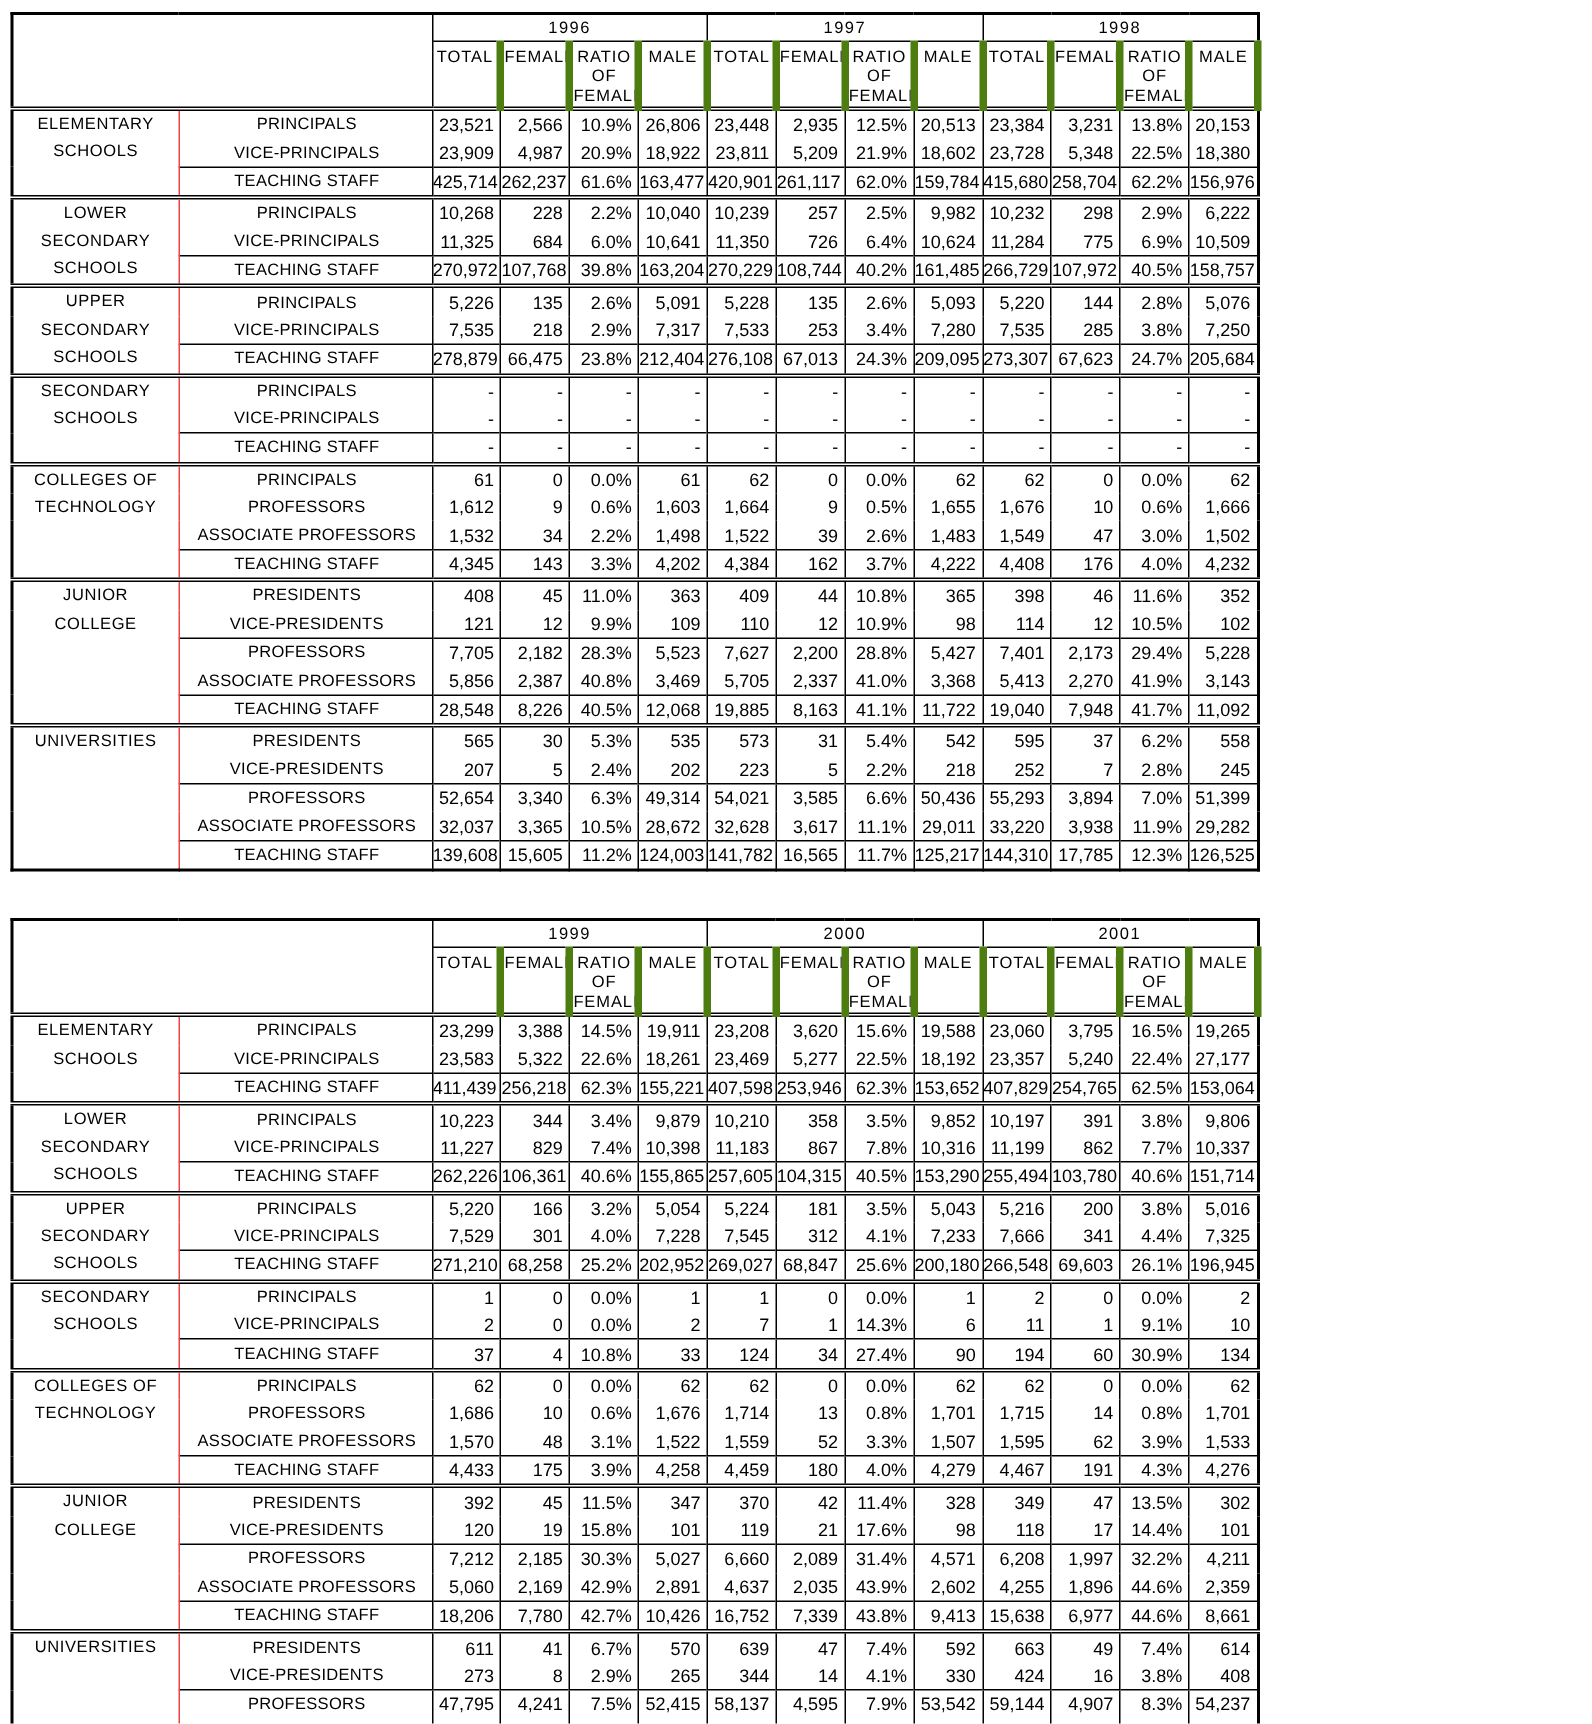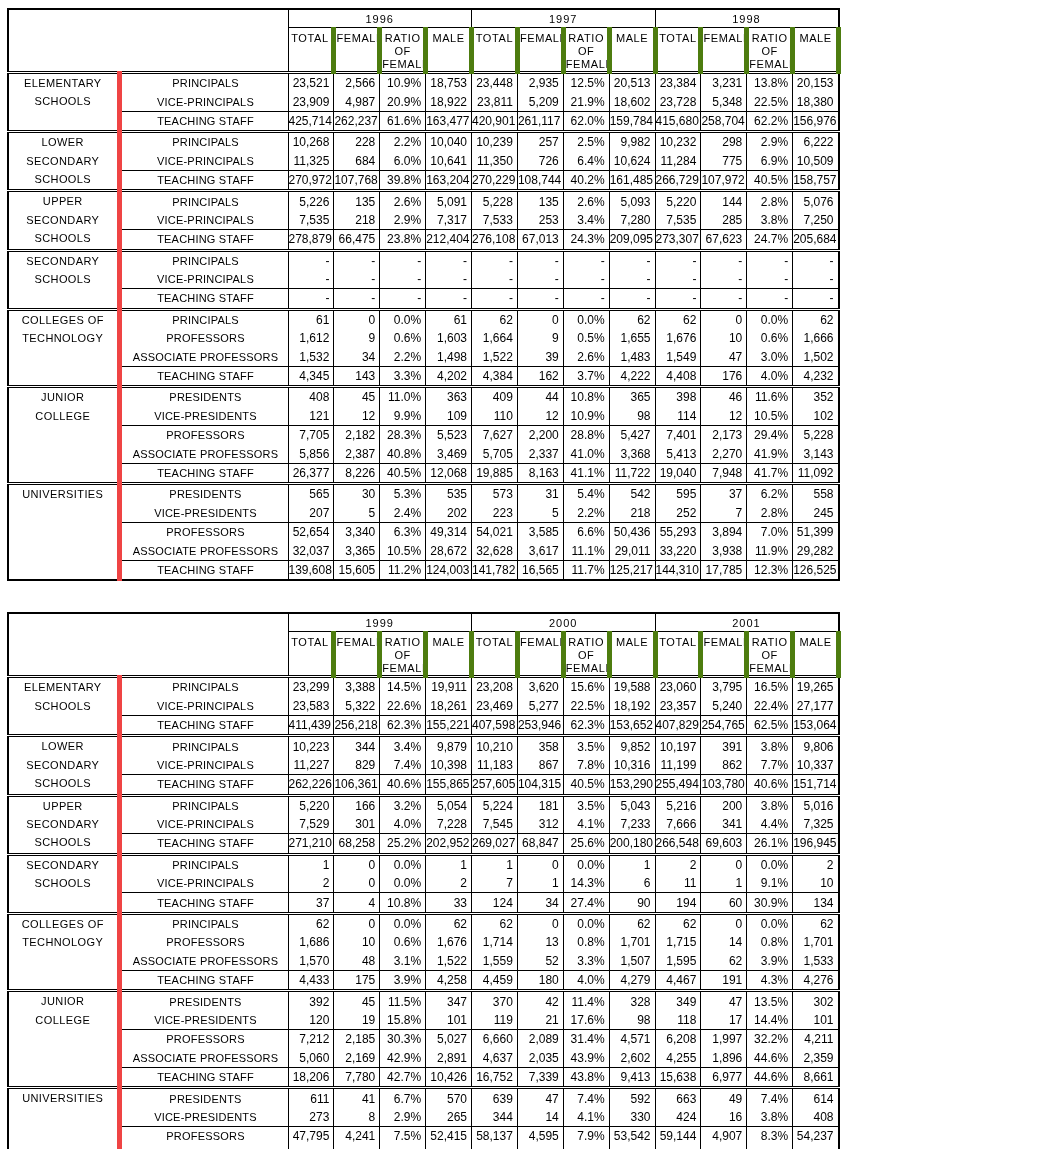--- a/index.html
+++ b/index.html
@@ -39,21 +39,21 @@
     height: 33px;
     vertical-align: top;
     padding-top: 4px;
     text-align: center;
     font-size: 11px;
     letter-spacing: 0.6px;
     line-height: 13px;
   }
   .stats td { height: 18.4px; }
   .stats td.school {
-    border-right: 5px solid #ef4444;
+    border-right: 1px solid #ef4444;
     text-align: center;
     vertical-align: top;
     white-space: pre-line;
     font-size: 11px;
     letter-spacing: 0.4px;
     line-height: 18.4px;
   }
   .stats td.pos {
     border-right: 1px solid #000;
     text-align: center;
@@ -115,21 +115,21 @@
         </tr>
       </thead>
       <tbody>
         <tr class="group-start">
           <td class="school" rowspan="3">ELEMENTARY
 SCHOOLS</td>
           <td class="pos">PRINCIPALS</td>
           <td class="num">23,521</td>
           <td class="num dash-r">2,566</td>
           <td class="num">10.9%</td>
-          <td class="num">18,753</td>
+          <td class="num">26,806</td>
           <td class="num">23,448</td>
           <td class="num dash-r">2,935</td>
           <td class="num">12.5%</td>
           <td class="num">20,513</td>
           <td class="num">23,384</td>
           <td class="num dash-r">3,231</td>
           <td class="num">13.8%</td>
           <td class="num">20,153</td>
         </tr>
         <tr>
@@ -424,21 +424,21 @@
           <td class="num dash-r">2,337</td>
           <td class="num">41.0%</td>
           <td class="num">3,368</td>
           <td class="num">5,413</td>
           <td class="num dash-r">2,270</td>
           <td class="num">41.9%</td>
           <td class="num">3,143</td>
         </tr>
         <tr class="sub-sep">
           <td class="pos">TEACHING STAFF</td>
-          <td class="num">26,377</td>
+          <td class="num">28,548</td>
           <td class="num dash-r">8,226</td>
           <td class="num">40.5%</td>
           <td class="num">12,068</td>
           <td class="num">19,885</td>
           <td class="num dash-r">8,163</td>
           <td class="num">41.1%</td>
           <td class="num">11,722</td>
           <td class="num">19,040</td>
           <td class="num dash-r">7,948</td>
           <td class="num">41.7%</td>

